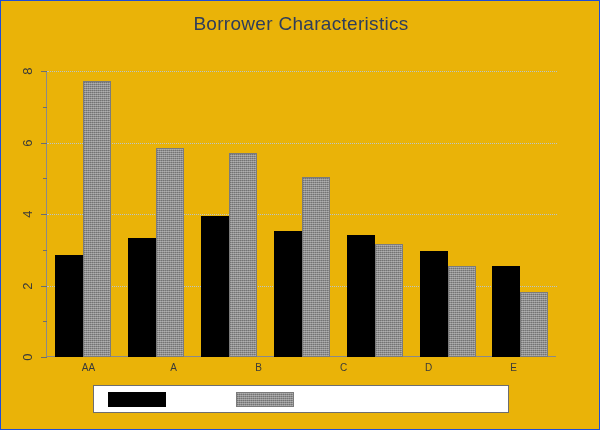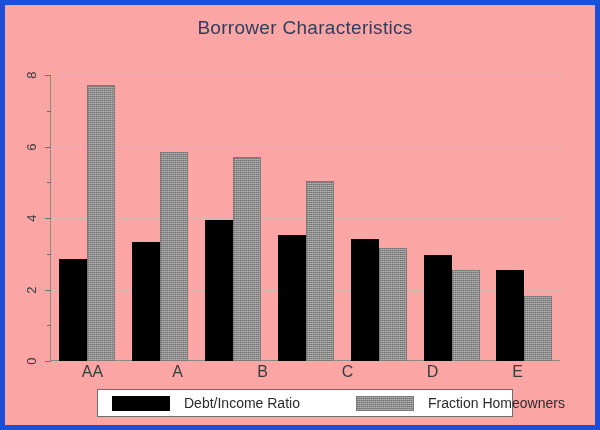--- a/index.html
+++ b/index.html
@@ -12,22 +12,22 @@
     background: #ffffff;
     font-family: "Liberation Sans", sans-serif;
     overflow: hidden;
   }
 
   #figure {
     position: relative;
     width: 600px;
     height: 430px;
     box-sizing: border-box;
-    border: 5px solid #1d4ed8;
-    background: #fca5a5;
+    border: 1px solid #1d4ed8;
+    background: #eab308;
   }
 
   
   #title-block {
     position: absolute;
     left: 0;
     top: 12px;
     width: 600px;
     text-align: center;
     pointer-events: none;
@@ -132,21 +132,21 @@
     left: 45px;
     top: 358px;
     width: 510px;
     height: 20px;
     display: flex;
     justify-content: space-around;
   }
   .x-label {
     width: 64px;
     text-align: center;
-    font-size: 16px;
+    font-size: 10px;
     color: #3a3a3a;
     line-height: 18px;
   }
 
   
   #legend {
     position: absolute;
     left: 92px;
     top: 384px;
     width: 416px;
@@ -257,21 +257,19 @@
       <div class="x-label">A</div>
       <div class="x-label">B</div>
       <div class="x-label">C</div>
       <div class="x-label">D</div>
       <div class="x-label">E</div>
     </div>
 
   <div id="legend">
       <div class="legend-entry entry-0">
         <span class="legend-swatch series-0"></span>
-        <span class="legend-text">Debt/Income Ratio</span>
       </div>
       <div class="legend-entry entry-1">
         <span class="legend-swatch series-1"></span>
-        <span class="legend-text">Fraction Homeowners</span>
       </div>
     </div>
 
 </div>
 
 </body></html>

